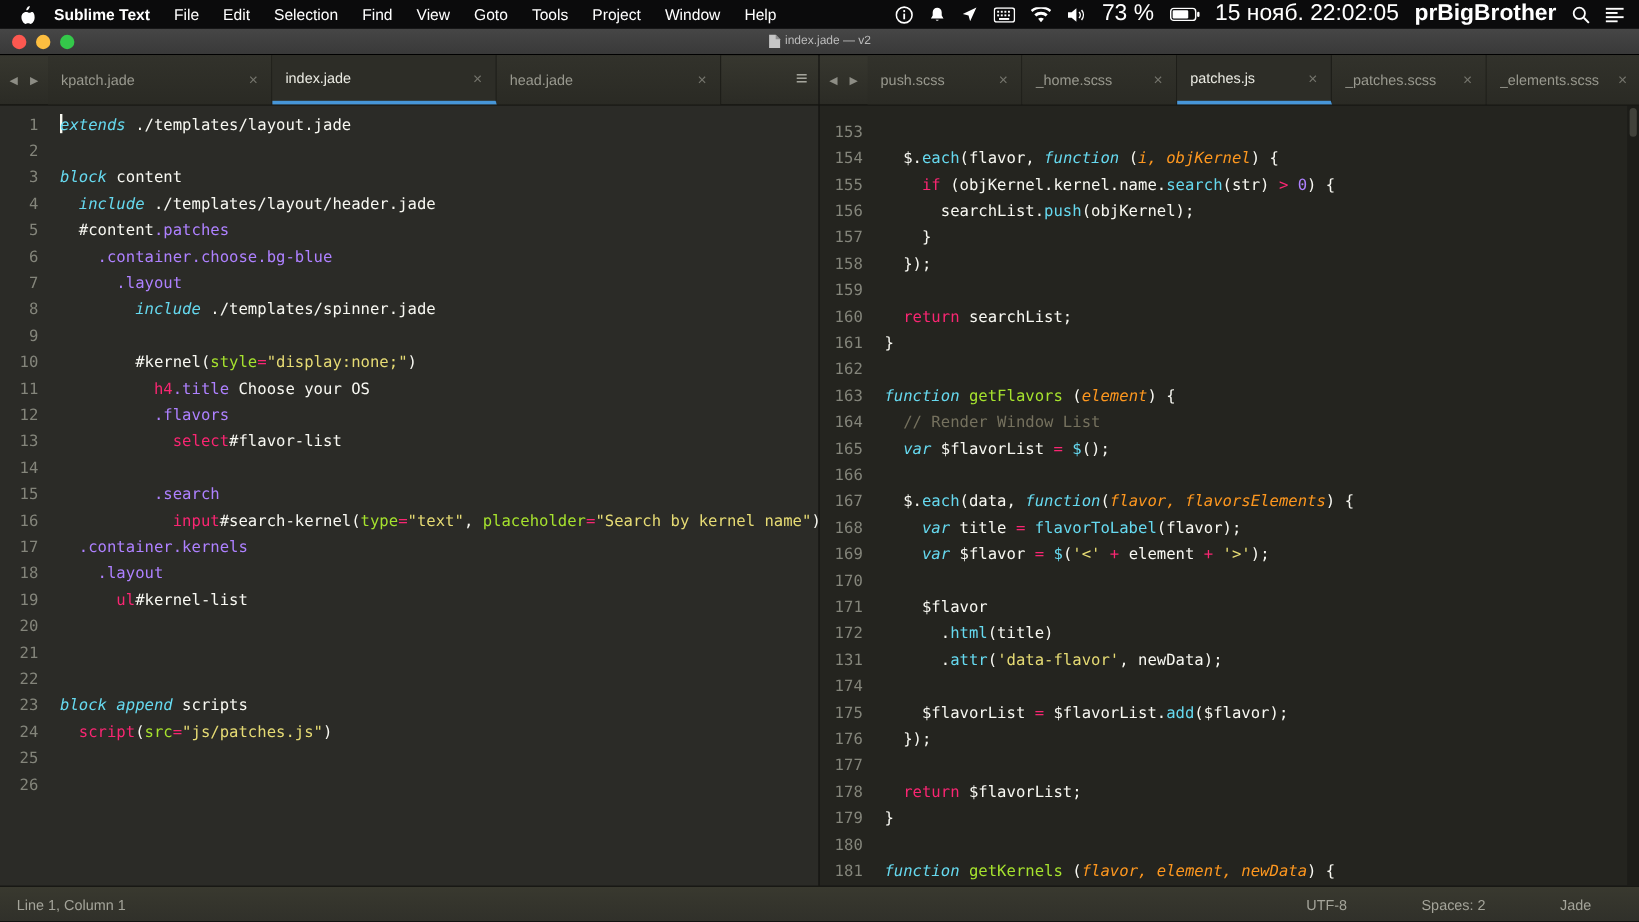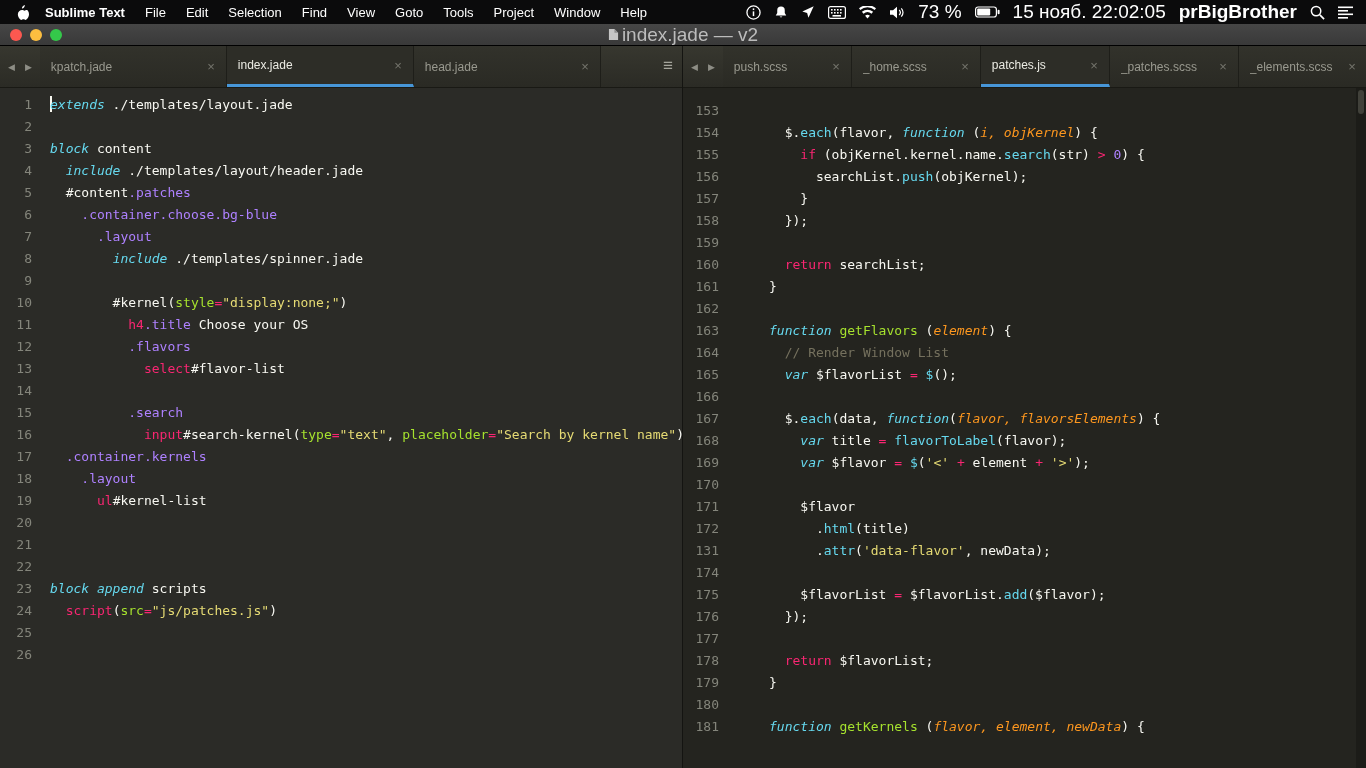--- a/index.html
+++ b/index.html
@@ -18,42 +18,42 @@
   .mb-text { font-size:19px; white-space:nowrap; }
   .user { font-weight:bold; }
 
   
   .titlebar { height:22px; flex:0 0 auto; background:linear-gradient(#464646,#393939); border-bottom:1px solid #000; display:flex; align-items:center; position:relative; }
   .traffic { display:flex; gap:8px; margin-left:10px; z-index:2; }
   .tl { width:12px; height:12px; border-radius:50%; }
   .tl.red { background:#fc5850; }
   .tl.yellow { background:#fdbe40; }
   .tl.green { background:#34c84a; }
-  .titlewrap { position:absolute; left:0; right:0; display:flex; justify-content:center; align-items:center; gap:3px; color:#bcbcbc; font-size:19px; }
+  .titlewrap { position:absolute; left:0; right:0; display:flex; justify-content:center; align-items:center; gap:3px; color:#bcbcbc; font-size:10px; }
 
   
   .editor-row { flex:1; display:flex; min-height:0; }
   .pane { display:flex; flex-direction:column; min-width:0; }
   .pane.left { width:683px; flex:0 0 auto; border-right:1px solid #141411; }
   .pane.right { flex:1; position:relative; }
 
   .tabbar { height:42px; flex:0 0 auto; background:linear-gradient(#37372f,#2b2b25); border-bottom:1px solid #191914; display:flex; align-items:stretch; position:relative; }
   .nav-arrows { display:flex; align-items:center; padding:0 3px; color:#8d8d85; font-size:9px; }
   .nav-btn { padding:0 5px; }
   .tab-strip { display:flex; height:100%; }
   .tab { width:187px; display:flex; align-items:center; padding:0 11px; border-right:1px solid #1e1e19; color:#99998f; font-size:12px; background:linear-gradient(#32322b,#2a2a24); overflow:hidden; }
   .pane.right .tab { width:129px; }
   .tab.active { background:#2d2d27; color:#ebebe3; border-bottom:3px solid #4796d8; }
   .tab-label { flex:1; overflow:hidden; white-space:nowrap; text-overflow:ellipsis; }
   .tab-close { color:#75756d; font-size:13px; margin-left:6px; flex:0 0 auto; }
   .overflow-btn { position:absolute; right:9px; top:0; bottom:2px; display:flex; align-items:center; color:#a5a59c; font-size:17px; }
 
   .code-area { flex:1; display:flex; min-height:0; overflow:hidden; font-family:"DejaVu Sans Mono","Liberation Mono",monospace; font-size:13px; line-height:22px; position:relative; }
   .pane.left .code-area { background:#2b2b27; }
-  .pane.right .code-area { background:#24241f;gap:32px; }
+  .pane.right .code-area { background:#24241f; }
   .gutter { flex:0 0 44px; text-align:right; padding:6px 12px 0 0; color:#84857b; }
   .pane.right .gutter { flex-basis:46px; padding:12px 10px 0 0; }
   .code { flex:1; padding:6px 0 0 6px; overflow:hidden; }
   .pane.right .code { padding:12px 0 0 8px; }
   .code-line { height:22px; white-space:pre; }
   .line-no { height:22px; }
   .caret { display:inline-block; width:2px; height:16px; background:#f8f8f0; vertical-align:-3px; margin-right:-2px; }
 
   
   .tk-w { color:#f8f8f2; }
@@ -369,14 +369,22 @@
             <div class="code-line"><span class="tk-bi">function</span><span class="tk-w"> </span><span class="tk-g">getKernels</span><span class="tk-w"> (</span><span class="tk-oi">flavor, element, newData</span><span class="tk-w">) {</span></div>
           </div>
         <div class="scrollbar">
           <div class="scroll-thumb"></div>
         </div>
       </div>
     </section>
 
   </div>
 
+  <div class="statusbar">
+    <span>Line 1, Column 1</span>
+    <div class="sb-right">
+      <span class="sb-item">UTF-8</span>
+      <span class="sb-item">Spaces: 2</span>
+      <span class="sb-item">Jade</span>
+    </div>
+  </div>
 
 </div>
 
 </body></html>

